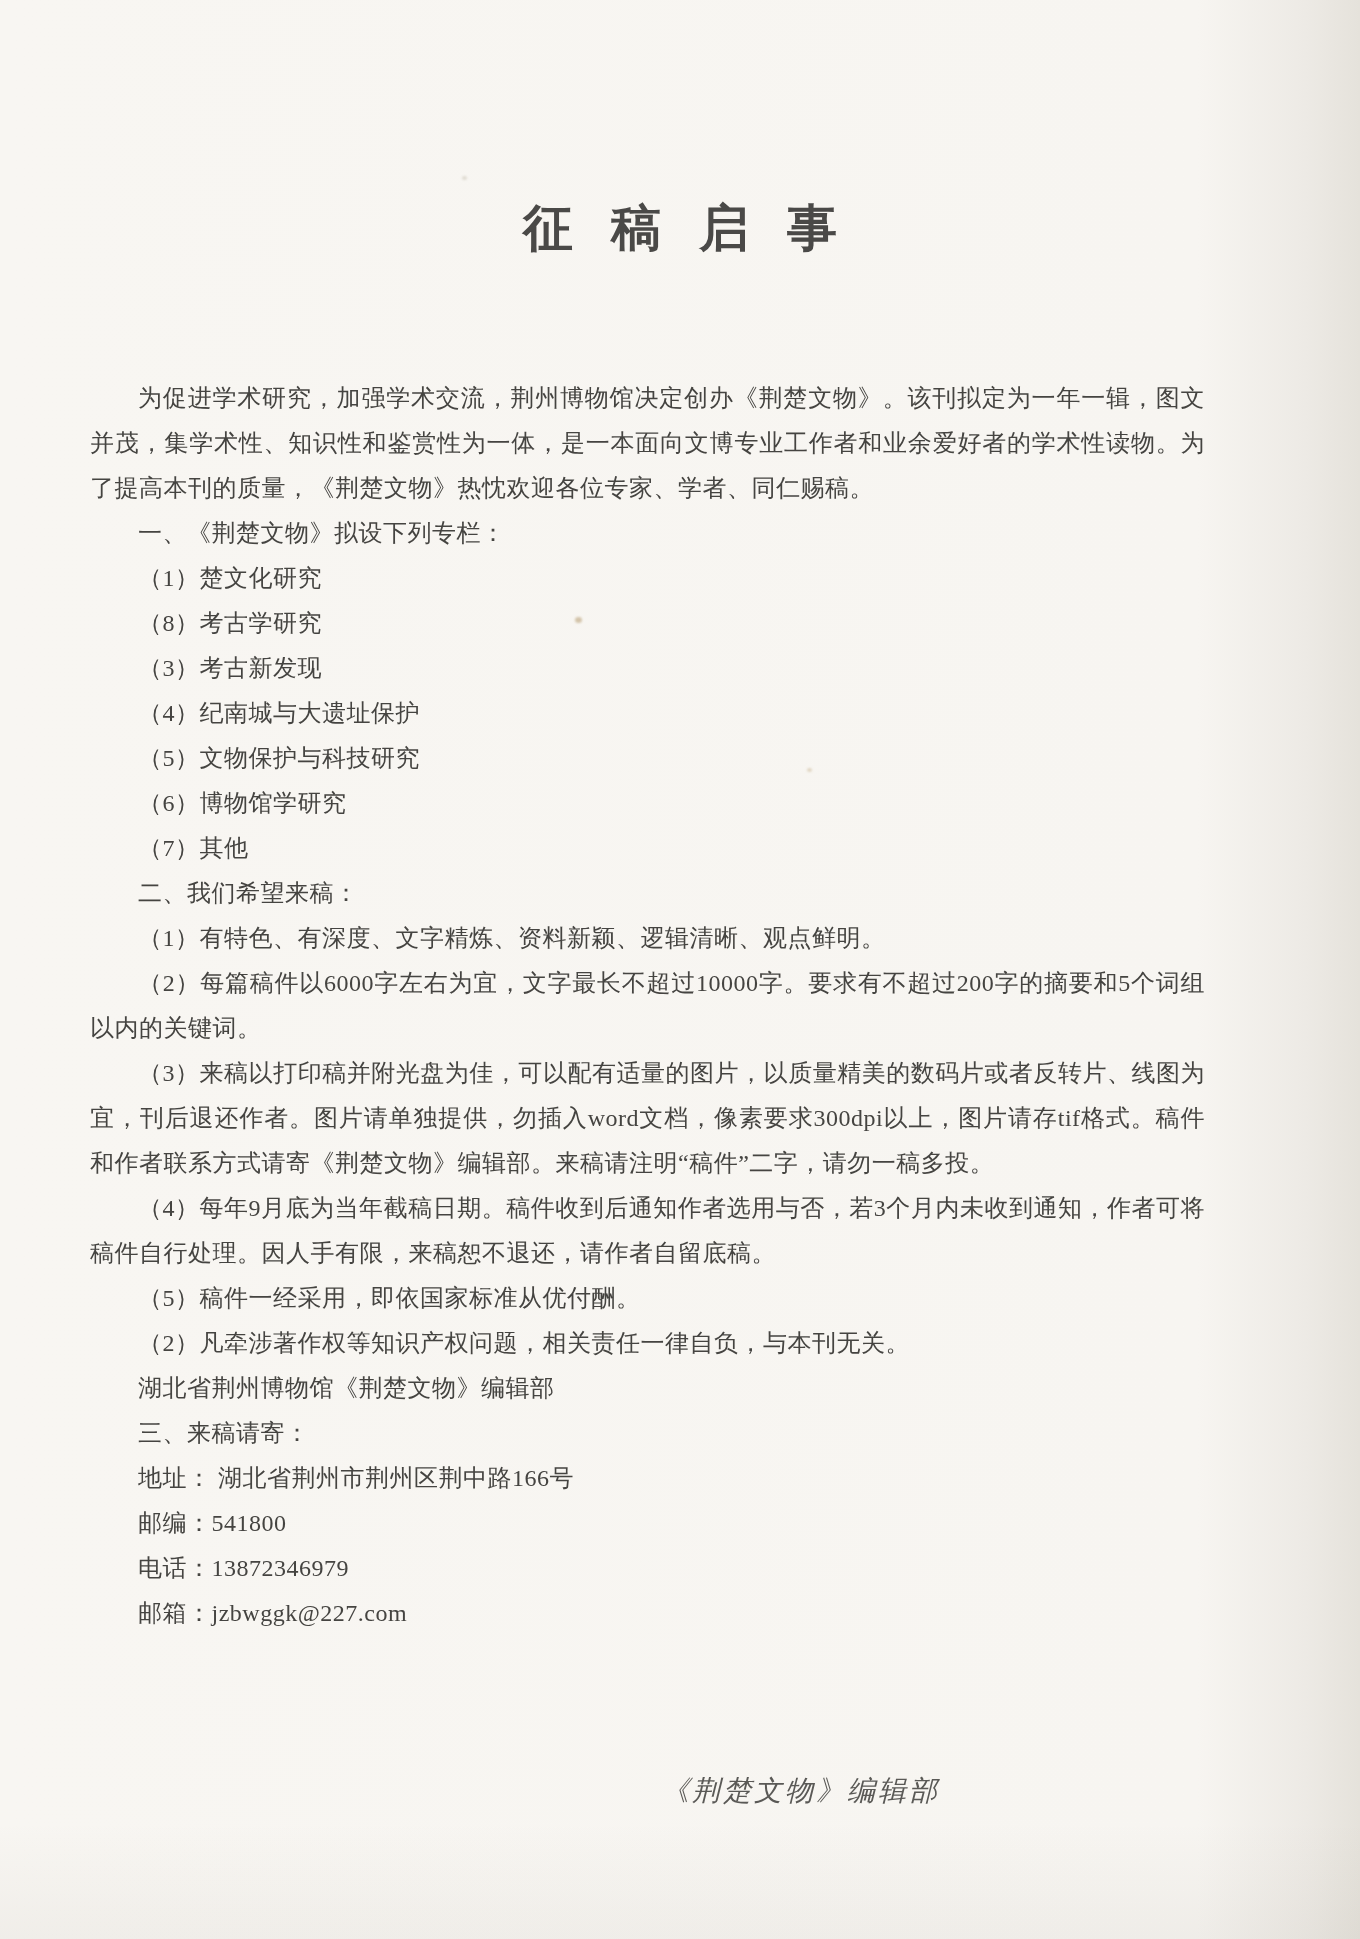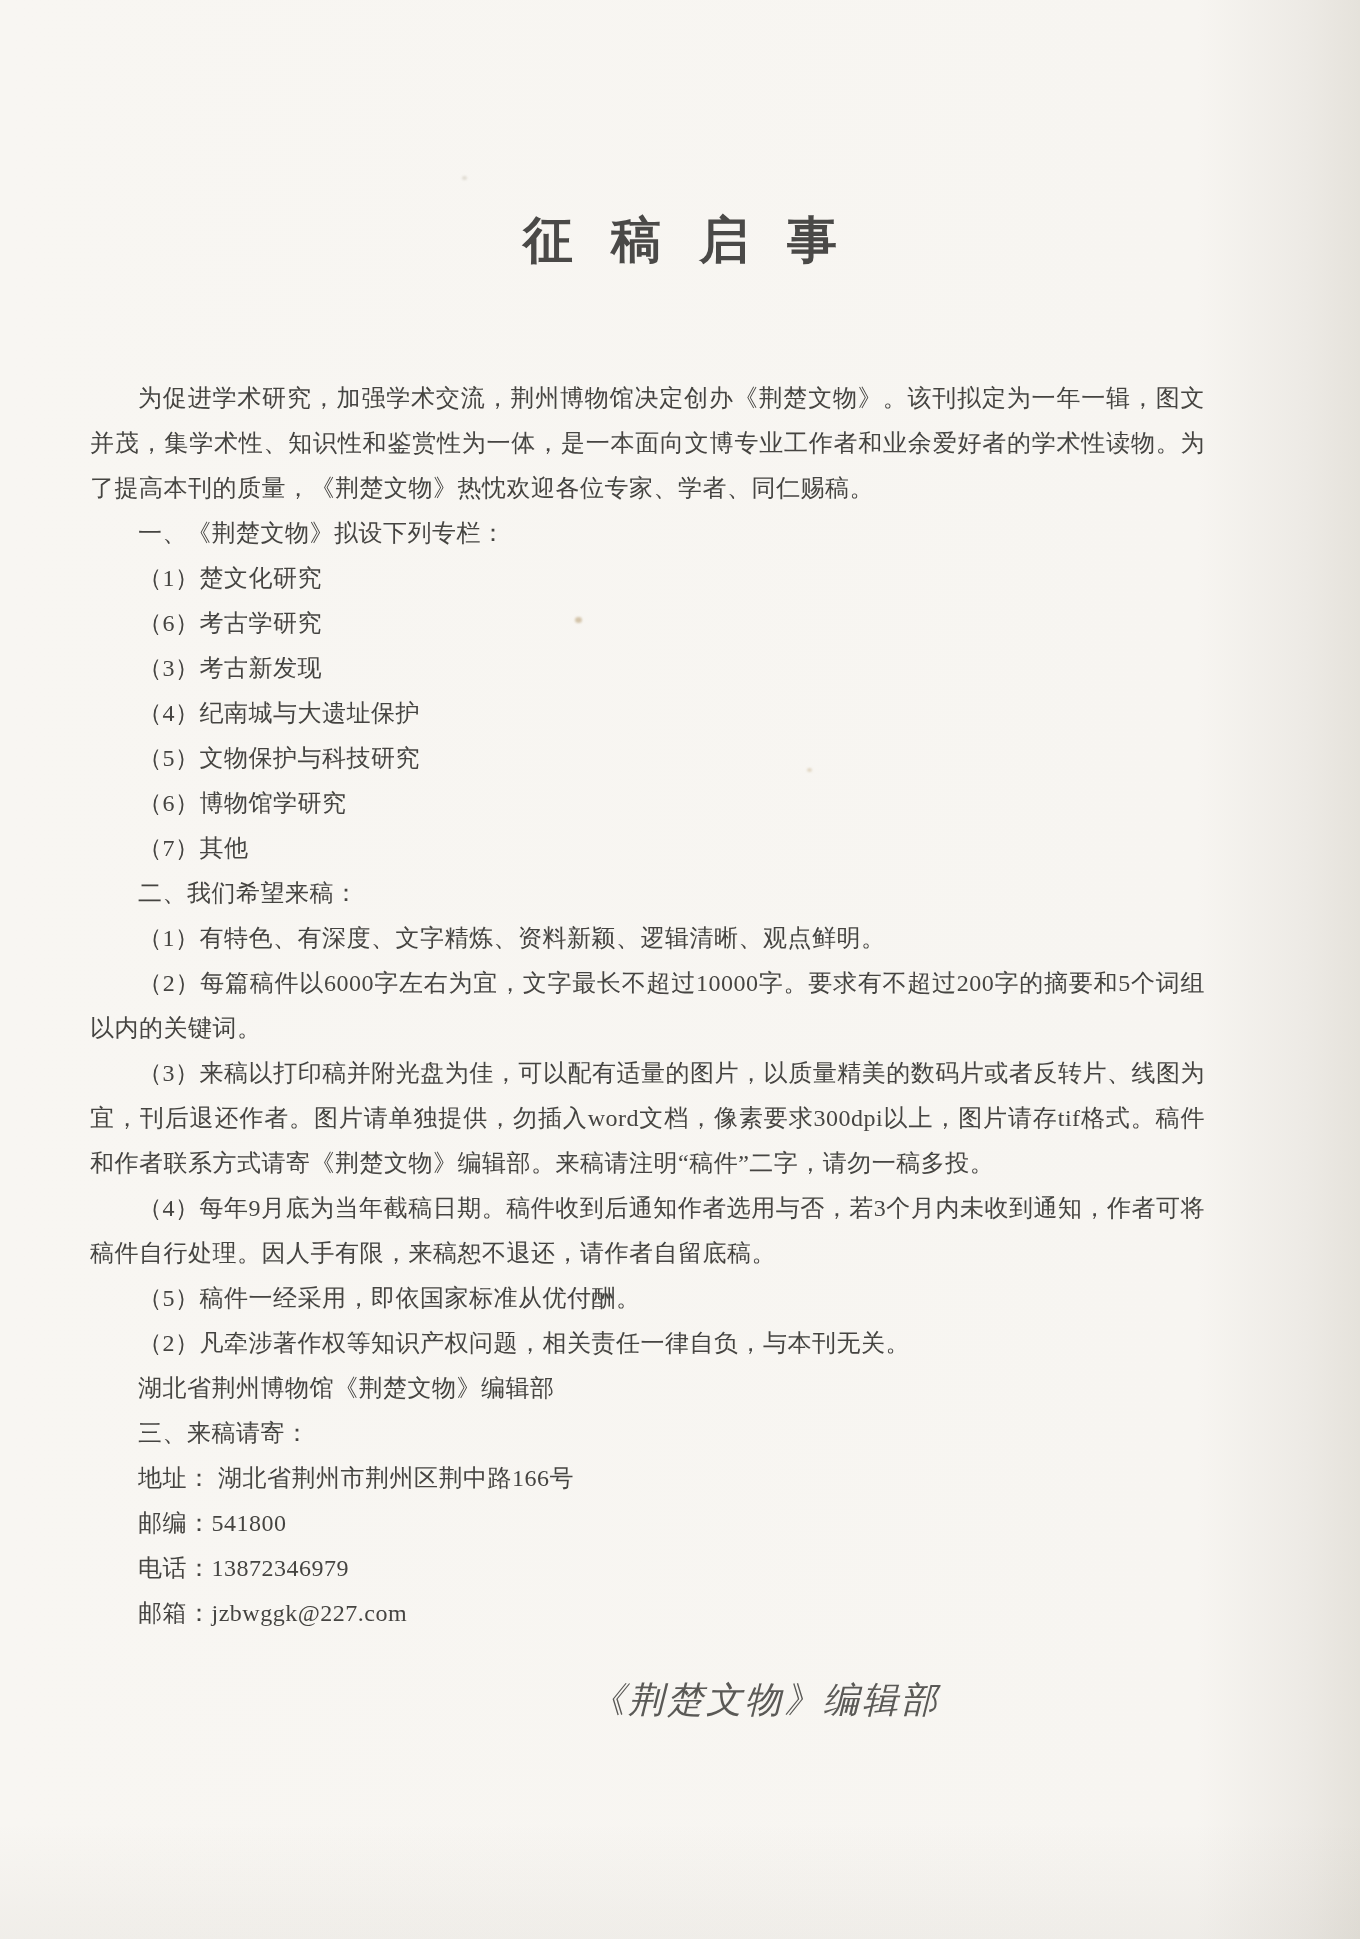--- a/index.html
+++ b/index.html
@@ -9,21 +9,21 @@
     height: 1939px;
     overflow: hidden;
     box-sizing: border-box;
     font-family: "Liberation Serif", "DejaVu Serif", serif;
     color: #454441;
     background:
       linear-gradient(to bottom, rgba(90,80,65,0) 94%, rgba(90,80,65,0.05) 100%),
       linear-gradient(to right, #f8f6f2 0%, #f7f5f1 88%, #edeae5 96%, #e5e2db 100%);
   }
   .title {
-    margin: 12px;
+    margin: 0;
     padding-top: 198px;
     text-align: center;
     font-size: 50px;
     line-height: 60px;
     font-weight: bold;
     letter-spacing: 38px;
     text-indent: 38px;
     color: #4a4947;
   }
   .content {
@@ -36,23 +36,23 @@
     margin: 0;
     font-size: 24px;
     line-height: 45px;
     text-indent: 2em;
     text-align: justify;
     letter-spacing: 0.5px;
   }
   .para.first { margin-top: 118px; }
   .signature {
     position: absolute;
-    top: 1680px;
+    top: 1771px;
     right: 420px;
-    font-size: 36px;
+    font-size: 28px;
     line-height: 40px;
     font-style: italic;
     letter-spacing: 3px;
     color: #5a5956;
   }
   .speck {
     position: absolute;
     border-radius: 50%;
     filter: blur(1px);
     pointer-events: none;
@@ -67,21 +67,21 @@
 <div class="page">
 
   <h1 class="title">征稿启事</h1>
 
   <div class="content">
 
     <p class="para first">为促进学术研究，加强学术交流，荆州博物馆决定创办《荆楚文物》。该刊拟定为一年一辑，图文并茂，集学术性、知识性和鉴赏性为一体，是一本面向文博专业工作者和业余爱好者的学术性读物。为了提高本刊的质量，《荆楚文物》热忱欢迎各位专家、学者、同仁赐稿。</p>
 
     <p class="para">一、《荆楚文物》拟设下列专栏：</p>
     <p class="para">（1）楚文化研究</p>
-    <p class="para">（6）考古学研究</p>
+    <p class="para">（8）考古学研究</p>
     <p class="para">（3）考古新发现</p>
     <p class="para">（4）纪南城与大遗址保护</p>
     <p class="para">（5）文物保护与科技研究</p>
     <p class="para">（6）博物馆学研究</p>
     <p class="para">（7）其他</p>
 
     <p class="para">二、我们希望来稿：</p>
     <p class="para">（1）有特色、有深度、文字精炼、资料新颖、逻辑清晰、观点鲜明。</p>
     <p class="para">（2）每篇稿件以6000字左右为宜，文字最长不超过10000字。要求有不超过200字的摘要和5个词组以内的关键词。</p>
     <p class="para">（3）来稿以打印稿并附光盘为佳，可以配有适量的图片，以质量精美的数码片或者反转片、线图为宜，刊后退还作者。图片请单独提供，勿插入word文档，像素要求300dpi以上，图片请存tif格式。稿件和作者联系方式请寄《荆楚文物》编辑部。来稿请注明“稿件”二字，请勿一稿多投。</p>

